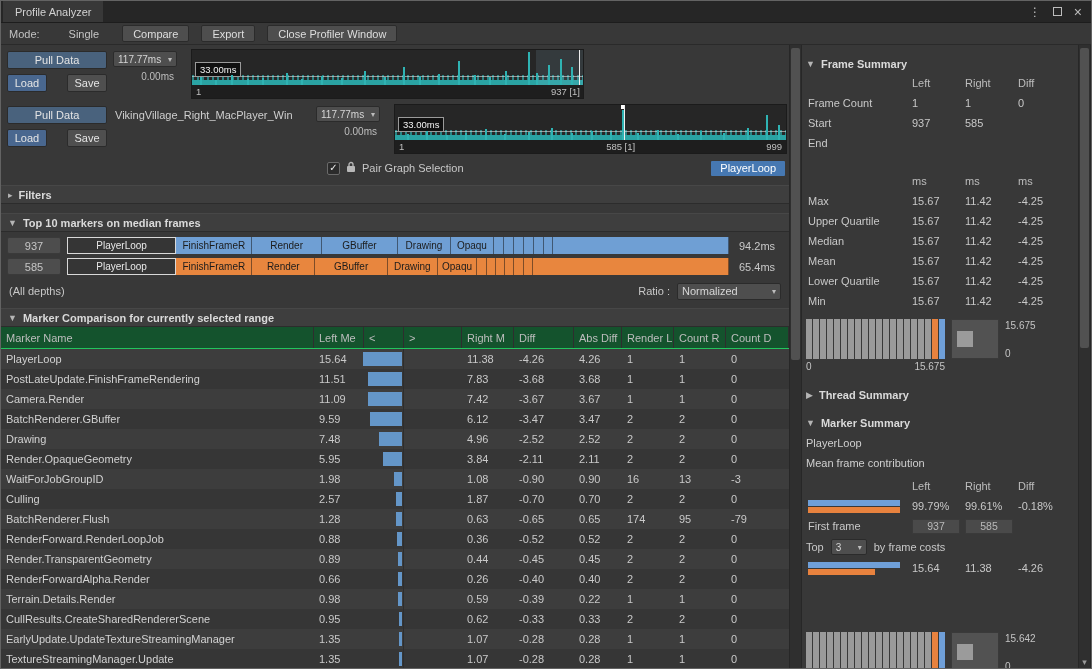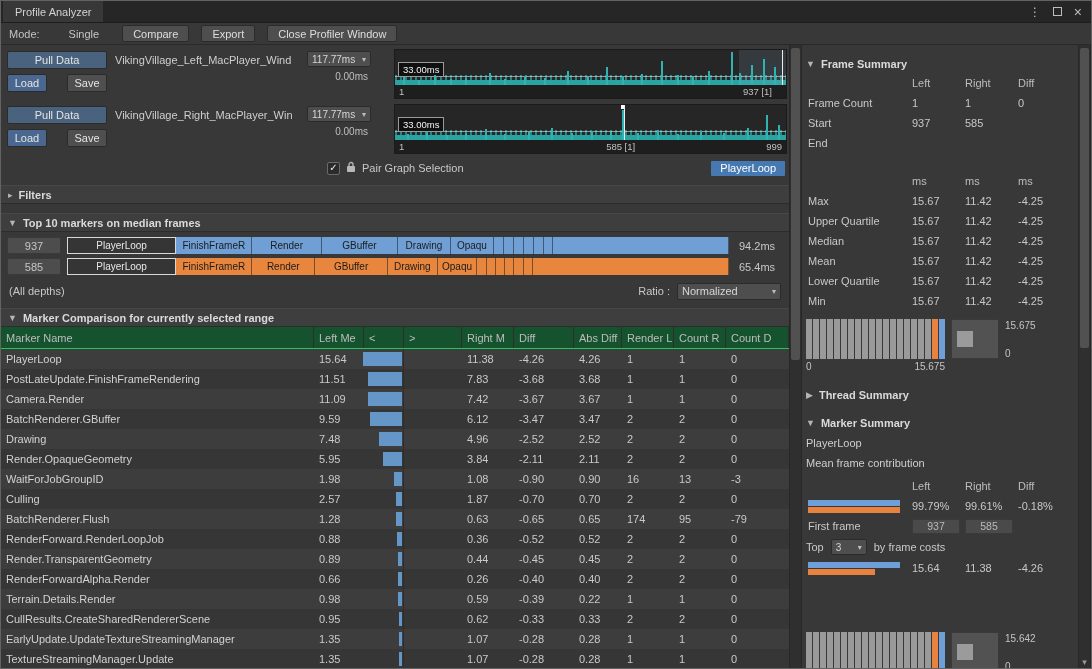--- a/index.html
+++ b/index.html
@@ -37,34 +37,34 @@
   .ls{display:flex;gap:20px}
   .btn.load{flex:1;background:#49678f}
   .btn.save{flex:1;background:#4f4f4f}
   .ds-name{flex:1;padding:5px 0 0 8px;color:#cfcfcf;white-space:nowrap;overflow:hidden}
   .ds-ms{flex:0 0 70px;display:flex;flex-direction:column;align-items:flex-end;gap:4px;padding-top:2px}
   .dropdown{height:16px;background:#4e4e4e;border:1px solid #2b2b2b;border-radius:2px;font-size:10px;color:#d6d6d6;display:flex;align-items:center;justify-content:space-between;padding:0 4px;gap:4px;min-width:64px}
   .dropdown .caret{font-size:8px;color:#bdbdbd}
   .offset{font-size:10px;color:#bfbfbf;padding-right:3px}
 
   
-  .graph{flex:0 0 393px;margin-left:23px;background:#262626;border:1px solid #1b1b1b;position:relative;overflow:hidden}
+  .graph{flex:0 0 393px;margin-left:14px;background:#262626;border:1px solid #1b1b1b;position:relative;overflow:hidden}
   .g-area{position:absolute;top:0;left:0;right:0;bottom:13px;overflow:hidden}
   .g-base{position:absolute;left:0;right:0;bottom:0;height:5px;background:#2aa3a3}
   .g-tex{position:absolute;left:0;right:0;bottom:0;height:10px;background:repeating-linear-gradient(90deg,rgba(42,163,163,.75) 0 2px,transparent 2px 5px)}
   .spike{position:absolute;bottom:0;width:2px;background:#2fb3b3}
   .g-thresh-line{position:absolute;left:0;right:0;top:26px;height:1px;background:rgba(225,225,225,.6)}
   .g-thresh{position:absolute;top:12px;left:3px;background:#101010;border:1px solid #9a9a9a;color:#f2f2f2;font-size:9.5px;line-height:13px;padding:0 4px}
   .g-sel-band{position:absolute;top:0;bottom:0;background:rgba(150,195,215,.13)}
   .g-sel-line{position:absolute;top:0;bottom:0;width:1px;background:#ededed}
   .g-sel-tick{position:absolute;top:0;width:3px;height:4px;background:#fff}
   .g-strip{position:absolute;left:0;right:0;bottom:0;height:13px;background:#1e1e1e;font-size:9.5px;color:#c0c0c0;line-height:13px}
   .g-strip span{position:absolute;white-space:nowrap}
   .gs-start{left:4px}
-  .g1 .gs-sel{right:14px}
+  .g1 .gs-sel{right:3px}
   .g2 .gs-sel{left:54%}
   .gs-end{right:4px}
 
   
   .pair-row{flex:0 0 20px;height:20px;display:flex;align-items:center;margin:1px 2px 0 326px;gap:6px}
   .checkbox{width:13px;height:13px;background:#2b2b2b;border:1px solid #6a6a6a;border-radius:2px;color:#eaeaea;font-size:10px;display:flex;align-items:center;justify-content:center;line-height:1}
   .pair-label{color:#c8c8c8}
   .sel-chip{margin-left:auto;margin-right:2px;background:#4678b2;color:#fff;padding:1px 9px 2px;border-radius:1px}
 
   
@@ -156,21 +156,20 @@
     <div class="left">
 
       <div class="ds-row">
         <div class="ds-controls">
           <button class="btn pull">Pull Data</button>
           <div class="ls">
             <button class="btn load">Load</button>
             <button class="btn save">Save</button>
           </div>
         </div>
-        <div class="ds-name">VikingVillage_Left_MacPlayer_Wind</div>
         <div class="ds-ms">
           <div class="dropdown">
             <span>117.77ms</span>
             <span class="caret">▾</span>
           </div>
           <div class="offset">0.00ms</div>
         </div>
         <div class="graph g1">
           <div class="g-area">
             <div class="g-tex"></div>

